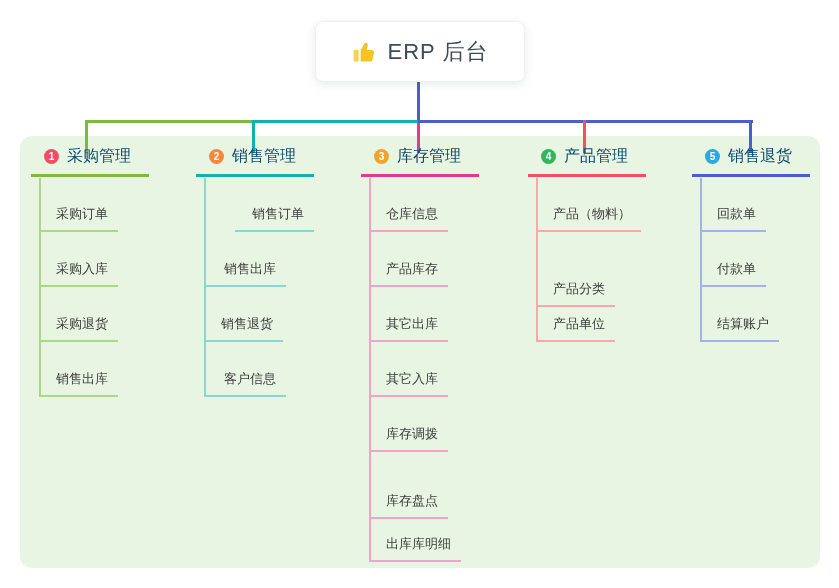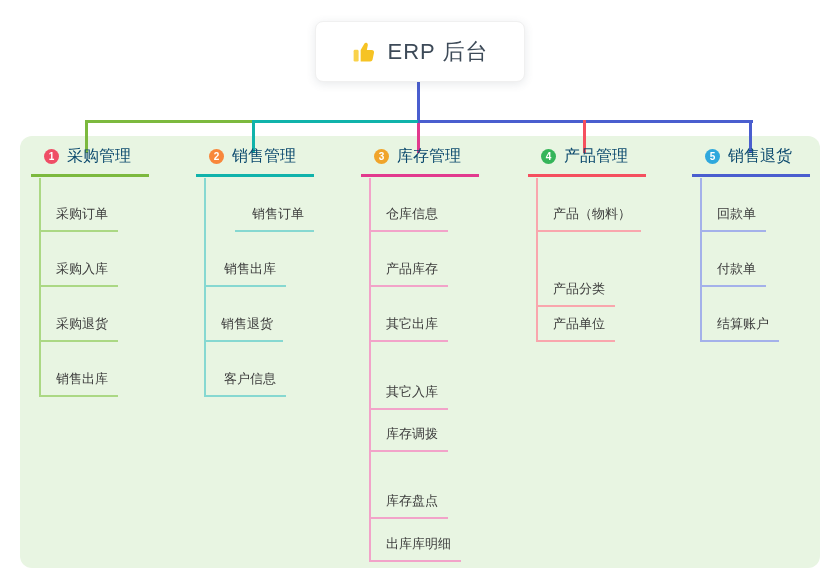--- a/index.html
+++ b/index.html
@@ -96,21 +96,21 @@
       <div class="sub-item" style="left: 204px; top: 314px; border-bottom-color: rgb(134, 216, 209);">销售退货</div>
       <div class="sub-item" style="left: 204px; top: 369px; border-bottom-color: rgb(134, 216, 209); padding-left: 20px;">客户信息</div>
       <div class="branch-header" style="left: 361px; border-bottom-color: rgb(226, 58, 142);">
         <span class="badge" style="background: rgb(240, 164, 43);">3</span>
         <span class="branch-label">库存管理</span>
       </div>
       <div class="trunk" style="left: 369px; top: 178px; height: 384px; background: rgb(242, 163, 201);"></div>
       <div class="sub-item" style="left: 369px; top: 204px; border-bottom-color: rgb(242, 163, 201);">仓库信息</div>
       <div class="sub-item" style="left: 369px; top: 259px; border-bottom-color: rgb(242, 163, 201);">产品库存</div>
       <div class="sub-item" style="left: 369px; top: 314px; border-bottom-color: rgb(242, 163, 201);">其它出库</div>
-      <div class="sub-item" style="left: 369px; top: 382px; border-bottom-color: rgb(242, 163, 201);">其它入库</div>
+      <div class="sub-item" style="left: 369px; top: 369px; border-bottom-color: rgb(242, 163, 201);">其它入库</div>
       <div class="sub-item" style="left: 369px; top: 424px; border-bottom-color: rgb(242, 163, 201);">库存调拨</div>
       <div class="sub-item" style="left: 369px; top: 491px; border-bottom-color: rgb(242, 163, 201);">库存盘点</div>
       <div class="sub-item" style="left: 369px; top: 534px; border-bottom-color: rgb(242, 163, 201);">出库库明细</div>
       <div class="branch-header" style="left: 528px; border-bottom-color: rgb(245, 79, 95);">
         <span class="badge" style="background: rgb(53, 181, 90);">4</span>
         <span class="branch-label">产品管理</span>
       </div>
       <div class="trunk" style="left: 536px; top: 178px; height: 164px; background: rgb(249, 166, 173);"></div>
       <div class="sub-item" style="left: 536px; top: 204px; border-bottom-color: rgb(249, 166, 173);">产品（物料）</div>
       <div class="sub-item" style="left: 536px; top: 259px; border-bottom-color: rgb(249, 166, 173); margin-top: 20px;">产品分类</div>

